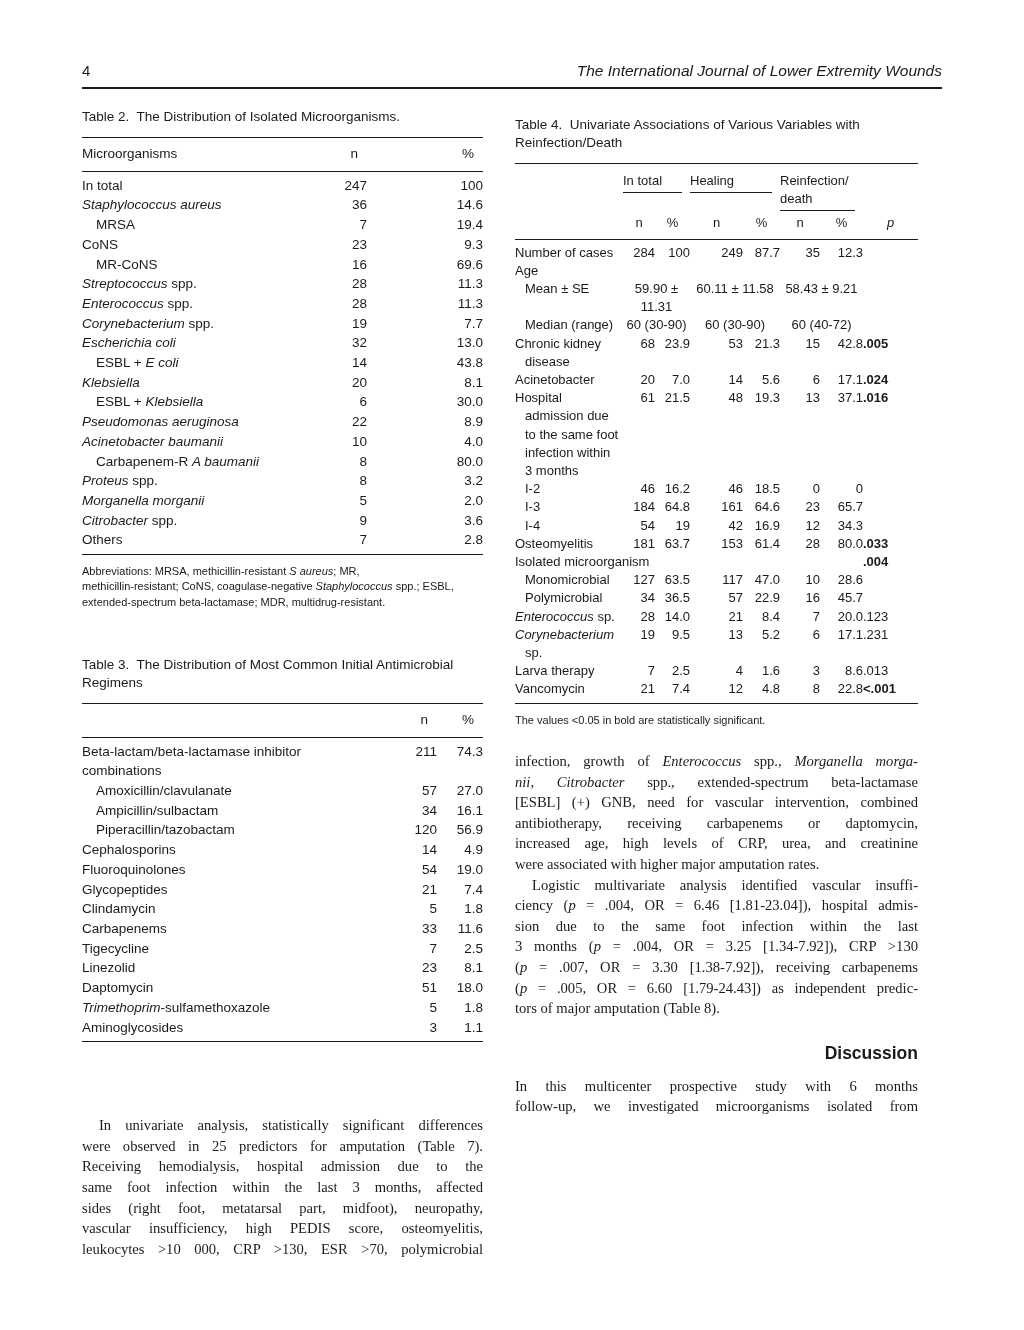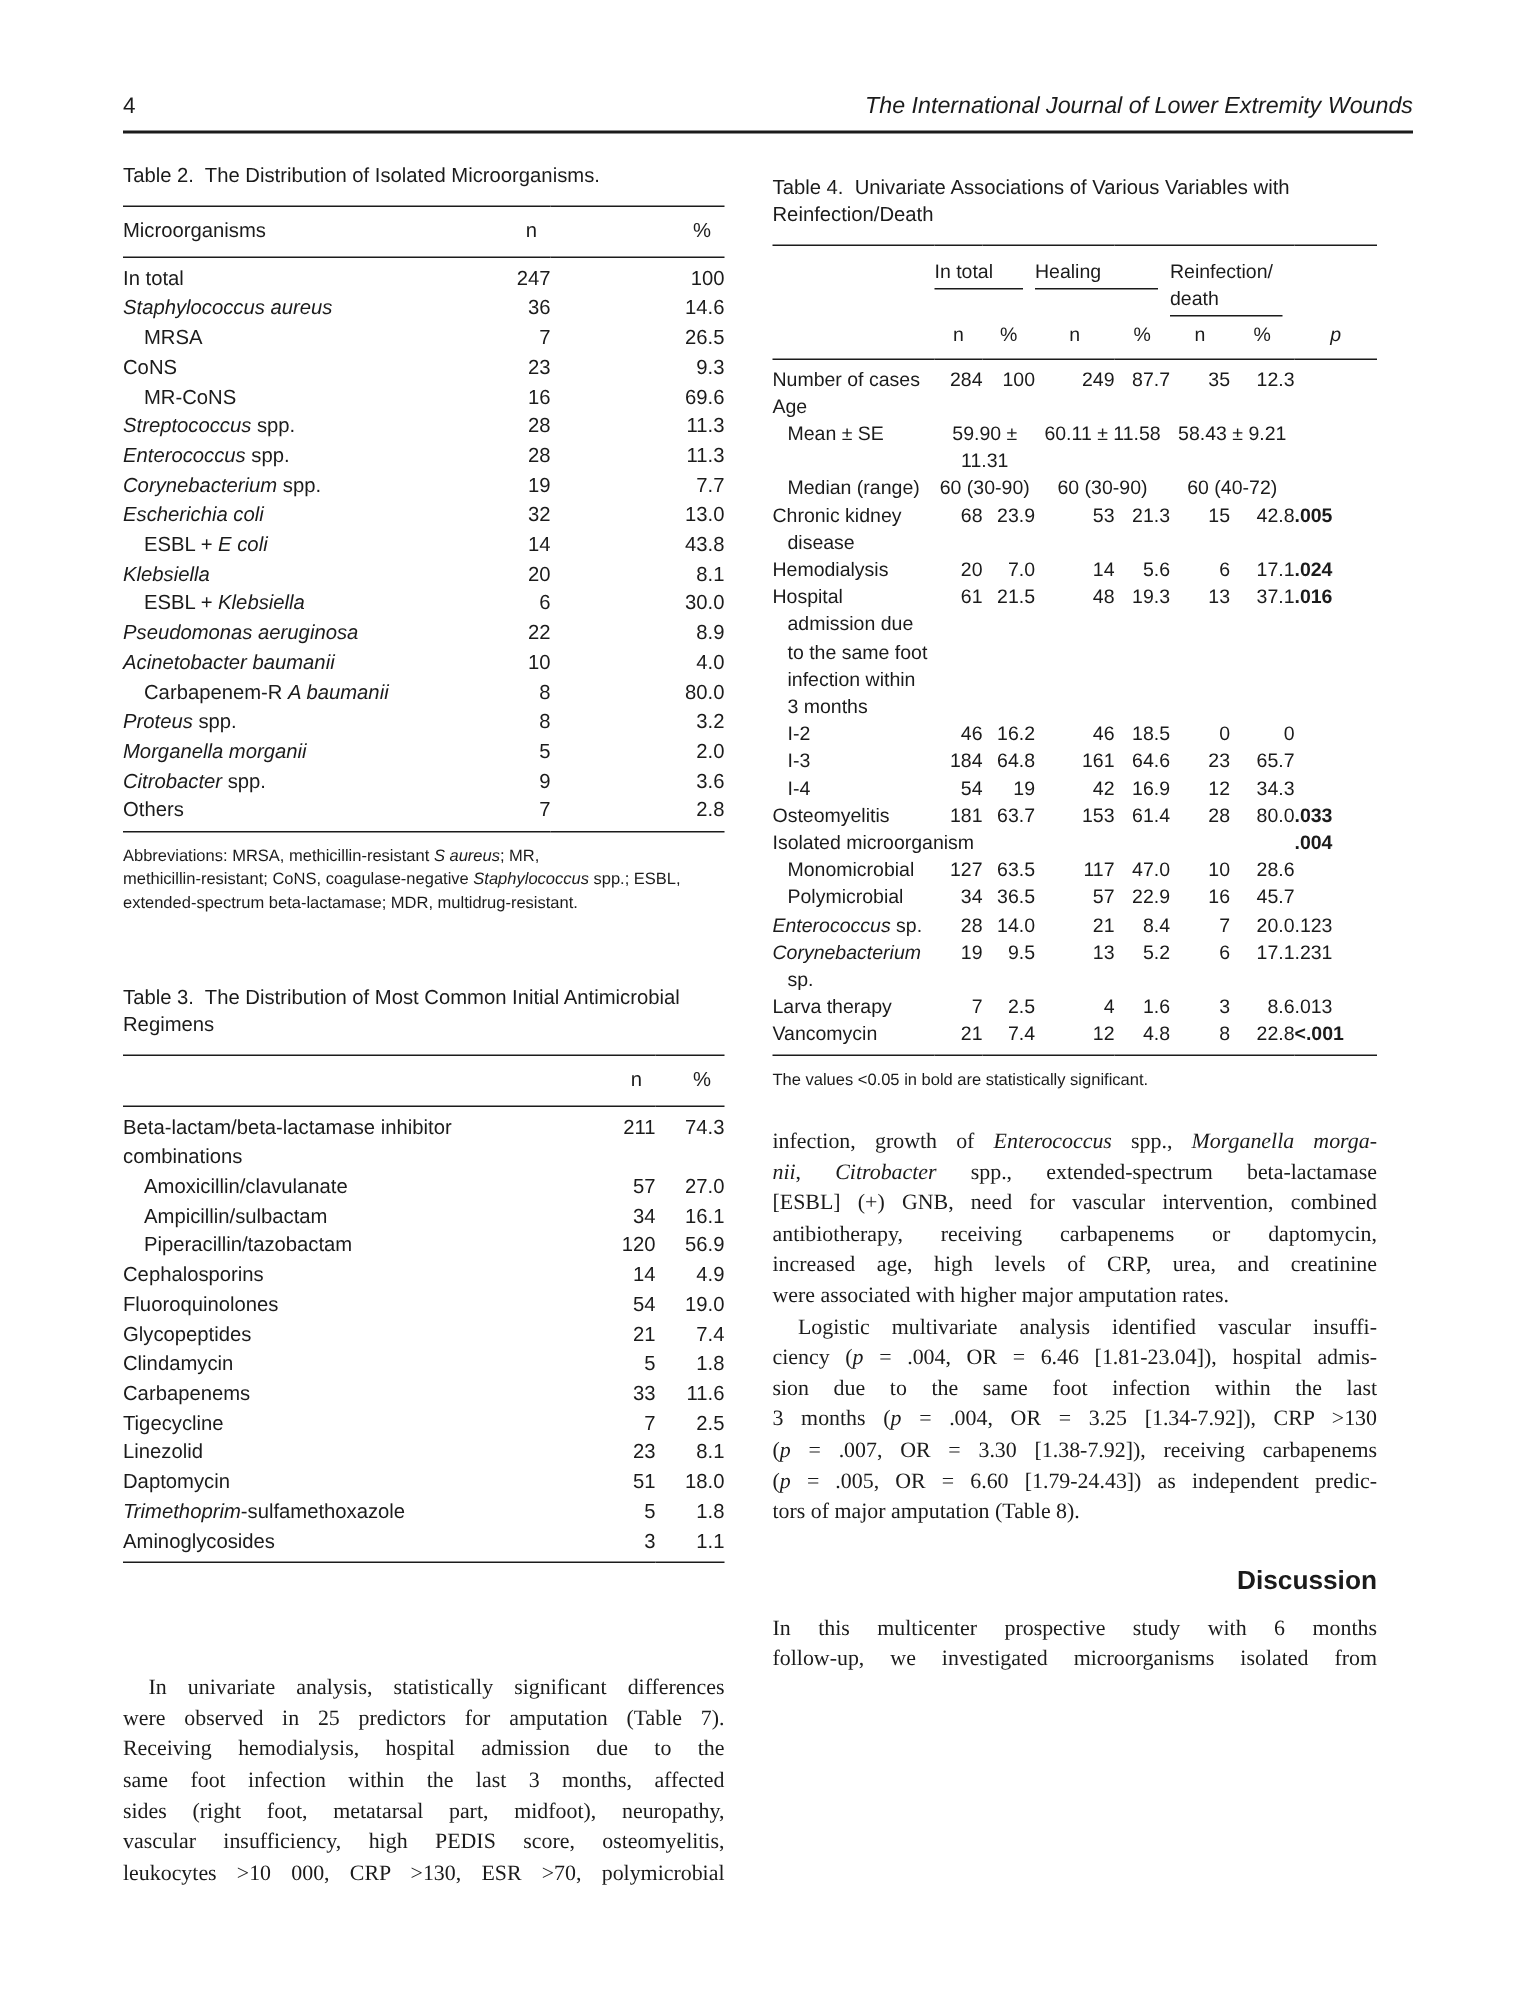--- a/index.html
+++ b/index.html
@@ -89,21 +89,21 @@
           <td class="num">100</td>
         </tr>
         <tr>
           <td><i>Staphylococcus aureus</i></td>
           <td class="num">36</td>
           <td class="num">14.6</td>
         </tr>
         <tr>
           <td class="ind1">MRSA</td>
           <td class="num">7</td>
-          <td class="num">26.5</td>
+          <td class="num">19.4</td>
         </tr>
         <tr>
           <td>CoNS</td>
           <td class="num">23</td>
           <td class="num">9.3</td>
         </tr>
         <tr>
           <td class="ind1">MR-CoNS</td>
           <td class="num">16</td>
           <td class="num">69.6</td>
@@ -361,21 +361,21 @@
 disease</td>
           <td class="val">68</td>
           <td class="val">23.9</td>
           <td class="val">53</td>
           <td class="val">21.3</td>
           <td class="val">15</td>
           <td class="val">42.8</td>
           <td class="pcol pb">.005</td>
         </tr>
         <tr>
-          <td class="lab">Hemodialysis</td>
+          <td class="lab">Acinetobacter</td>
           <td class="val">20</td>
           <td class="val">7.0</td>
           <td class="val">14</td>
           <td class="val">5.6</td>
           <td class="val">6</td>
           <td class="val">17.1</td>
           <td class="pcol pb">.024</td>
         </tr>
         <tr>
           <td class="lab">Hospital

